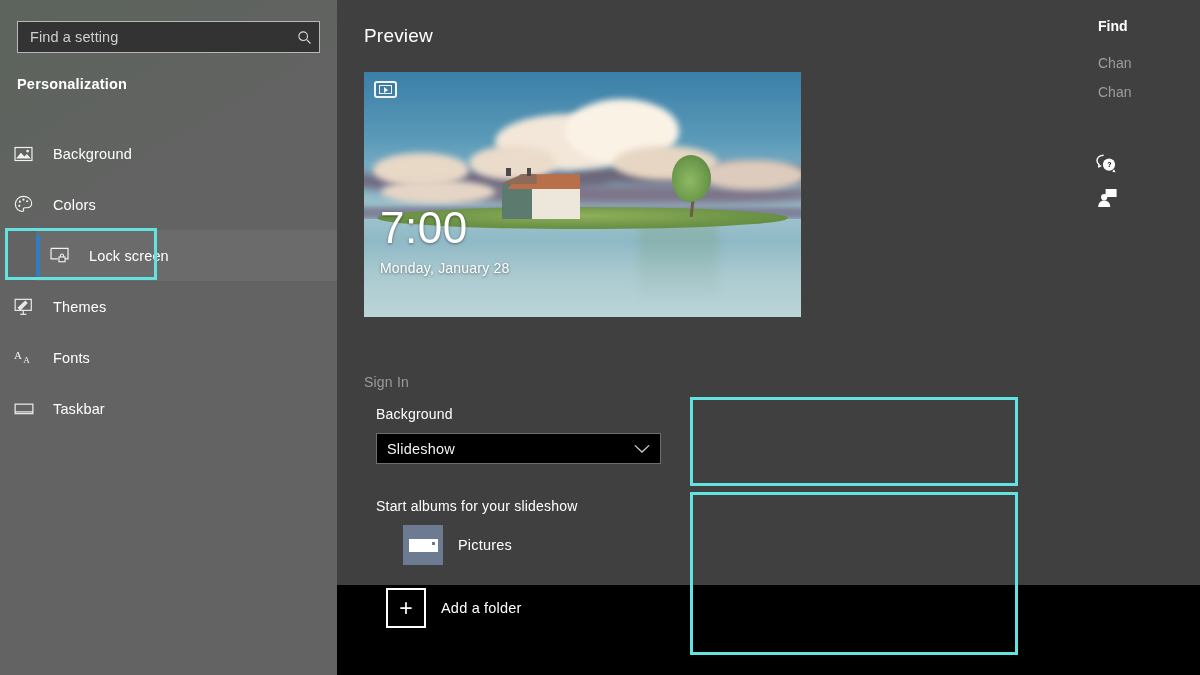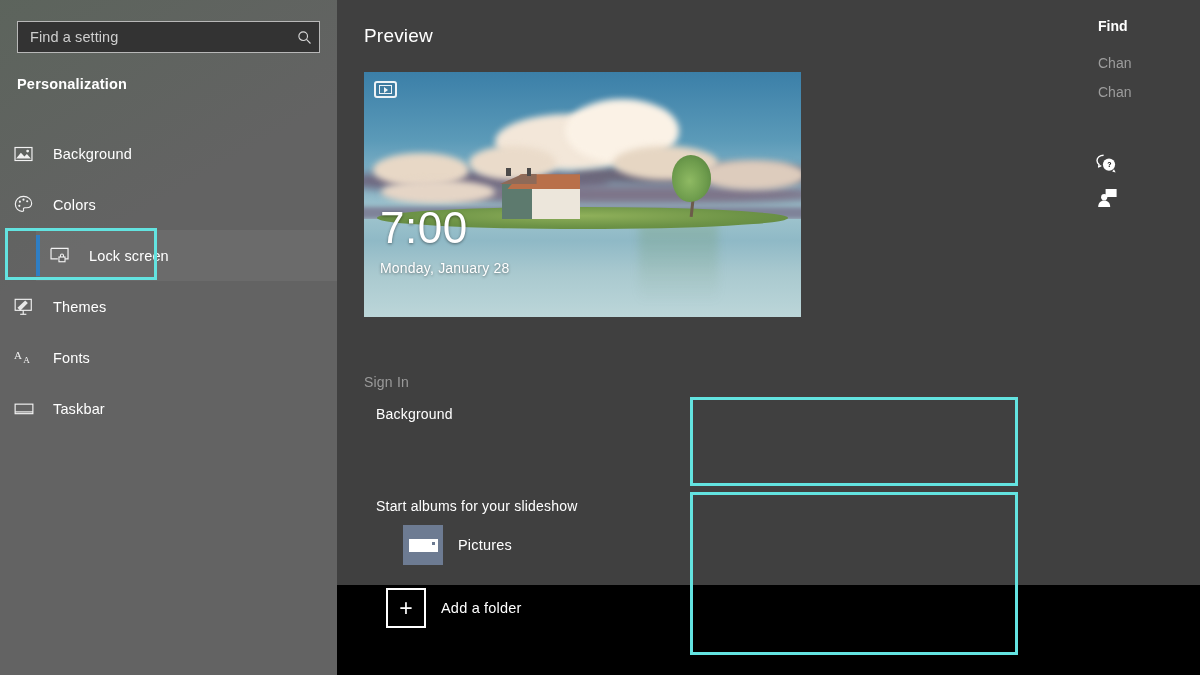--- a/index.html
+++ b/index.html
@@ -531,20 +531,28 @@
         <span class="inner">
           <span class="tri"></span>
         </span>
       </div>
     </div>
 
     <div class="signin-label">Sign In</div>
 
     <div class="bg-group">
       <div class="group-label">Background</div>
+      <div class="combo">
+        <span class="val">Slideshow</span>
+        <span class="chev">
+          <svg width="16" height="10" viewBox="0 0 16 10" fill="none">
+            <path d="M1.2 1.6 L8 8 L14.8 1.6" stroke="currentColor" stroke-width="1.3" stroke-linecap="round"></path>
+          </svg>
+        </span>
+      </div>
     </div>
     <div class="hl" style="left:353px; top:397px; width:328px; height:89px;"></div>
 
     <div class="albums-group">
       <div class="albums-label">Start albums for your slideshow</div>
 
       <div class="album-row r1">
         <span class="folder-thumb">
           <span class="sheet"></span>
         </span>

